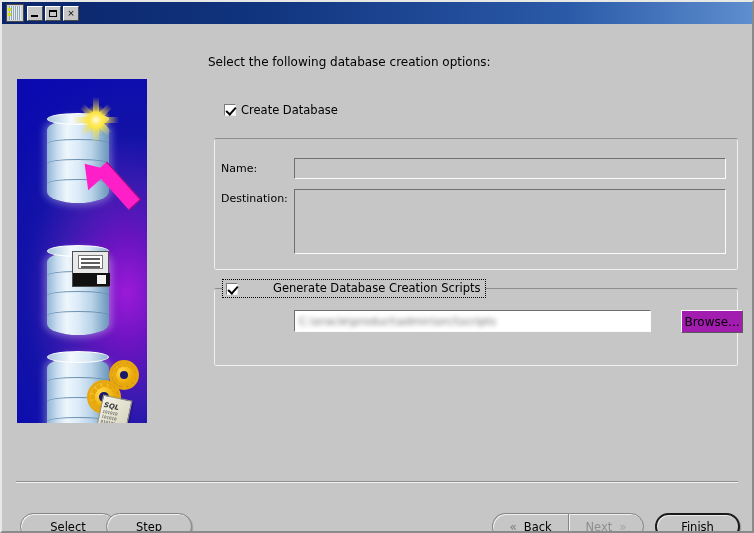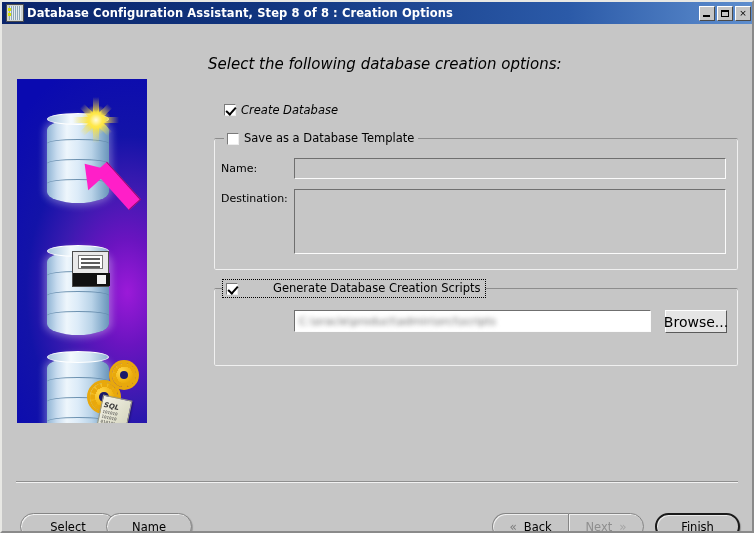--- a/index.html
+++ b/index.html
@@ -302,24 +302,23 @@
     font-size: 7px;
     font-style: italic;
     display: block;
     margin-bottom: 1px;
   }
 
   
   .intro {
     position: absolute;
     left: 206px; top: 31px;
-    font-size: 15px;
+    font-size: 12px;
     color: #000000;
     white-space: nowrap;
-    font-style: italic;
   }
 
   .chk {
     width: 12px; height: 12px;
     background: #ffffff;
     border-top: 1px solid #7a7a7a;
     border-left: 1px solid #7a7a7a;
     border-right: 1px solid #ededed;
     border-bottom: 1px solid #ededed;
     box-sizing: border-box;
@@ -340,21 +339,21 @@
 
   .cb-row {
     position: absolute;
     display: flex;
     align-items: center;
     gap: 5px;
     font-size: 11.5px;
     color: #000;
     white-space: nowrap;
   }
-  #create-db-row { left: 222px; top: 79px; font-style: italic; }
+  #create-db-row { left: 222px; top: 79px; }
 
   
   .group {
     position: absolute;
     border: 1px solid #9a9a9a;
     border-top-color: #8d8d8d;
     box-sizing: border-box;
     border-radius: 2px;
   }
   .group::before {
@@ -419,32 +418,33 @@
     font-size: 11px;
     color: #6d6d6d;
     white-space: nowrap;
     filter: blur(2.6px);
     font-family: "DejaVu Sans", sans-serif;
     user-select: none;
   }
 
   .btn-rect {
     position: absolute;
-    background: #e5e5e5;
+    background: #a21caf;
     border-top: 1px solid #ffffff;
     border-left: 1px solid #ffffff;
     border-right: 1px solid #5a5a5a;
     border-bottom: 1px solid #5a5a5a;
     box-sizing: border-box;
-    font-size: 14px;
+    font-size: 12px;
     color: #000;
     display: flex;
     align-items: center;
     justify-content: center;
     cursor: default;
+    margin-left: 16px;
   }
   #browse-btn { left: 663px; top: 286px; width: 62px; height: 23px; }
 
   
   .separator {
     position: absolute;
     left: 14px; top: 457px;
     width: 722px; height: 2px;
     border-top: 1px solid #8f8f8f;
     border-bottom: 1px solid #f2f2f2;
@@ -504,21 +504,20 @@
 
   .mn { text-decoration: underline; }
 </style>
 </head>
 <body>
 
 <div class="window">
 
   <div class="titlebar">
     <div class="title-icon"></div>
-    <div class="title-text">Database Configuration Assistant, Step 8 of 8 : Creation Options</div>
     <div class="win-buttons">
       <div class="win-btn">
         <div class="g glyph-min"></div>
       </div>
       <div class="win-btn">
         <div class="g glyph-max"></div>
       </div>
       <div class="win-btn">
         <div class="g">×</div>
       </div>
@@ -594,24 +593,20 @@
     </div>
 
     <div class="intro">Select the following database creation options:</div>
 
     <div class="cb-row" id="create-db-row">
       <span class="chk checked"></span>
       <span>Create Database</span>
     </div>
 
     <div class="group" id="group-template"></div>
-    <div class="group-title" style="position:absolute; left:222px; top:107px;">
-      <span class="chk"></span>
-      <span>Save as a Database Template</span>
-    </div>
 
     <div class="lbl" style="left:219px; top:138px;">Name:</div>
     <div class="field" id="name-input"></div>
 
     <div class="lbl" style="left:219px; top:168px;">Destination:</div>
     <div class="field" id="desc-input"></div>
 
     <div class="group" id="group-scripts"></div>
     <div class="group-title focused" style="position:absolute; left:221px; top:256px;">
       <span class="chk checked"></span>
@@ -624,21 +619,21 @@
     <div class="btn-rect" id="browse-btn">
       <span>Browse...</span>
     </div>
 
     <div class="separator"></div>
 
     <div class="pill" id="cancel-btn">
       <span>Select</span>
     </div>
     <div class="pill" id="help-btn">
-      <span>Name</span>
+      <span>Step</span>
     </div>
 
     <div class="navgroup">
       <div class="nav-seg left">
         <span class="chev on">«</span>
         <span><span class="mn">B</span><span>ack</span></span>
       </div>
       <div class="nav-seg right">
         <span><span class="mn">N</span><span>ext</span></span>
         <span class="chev dim">»</span>

